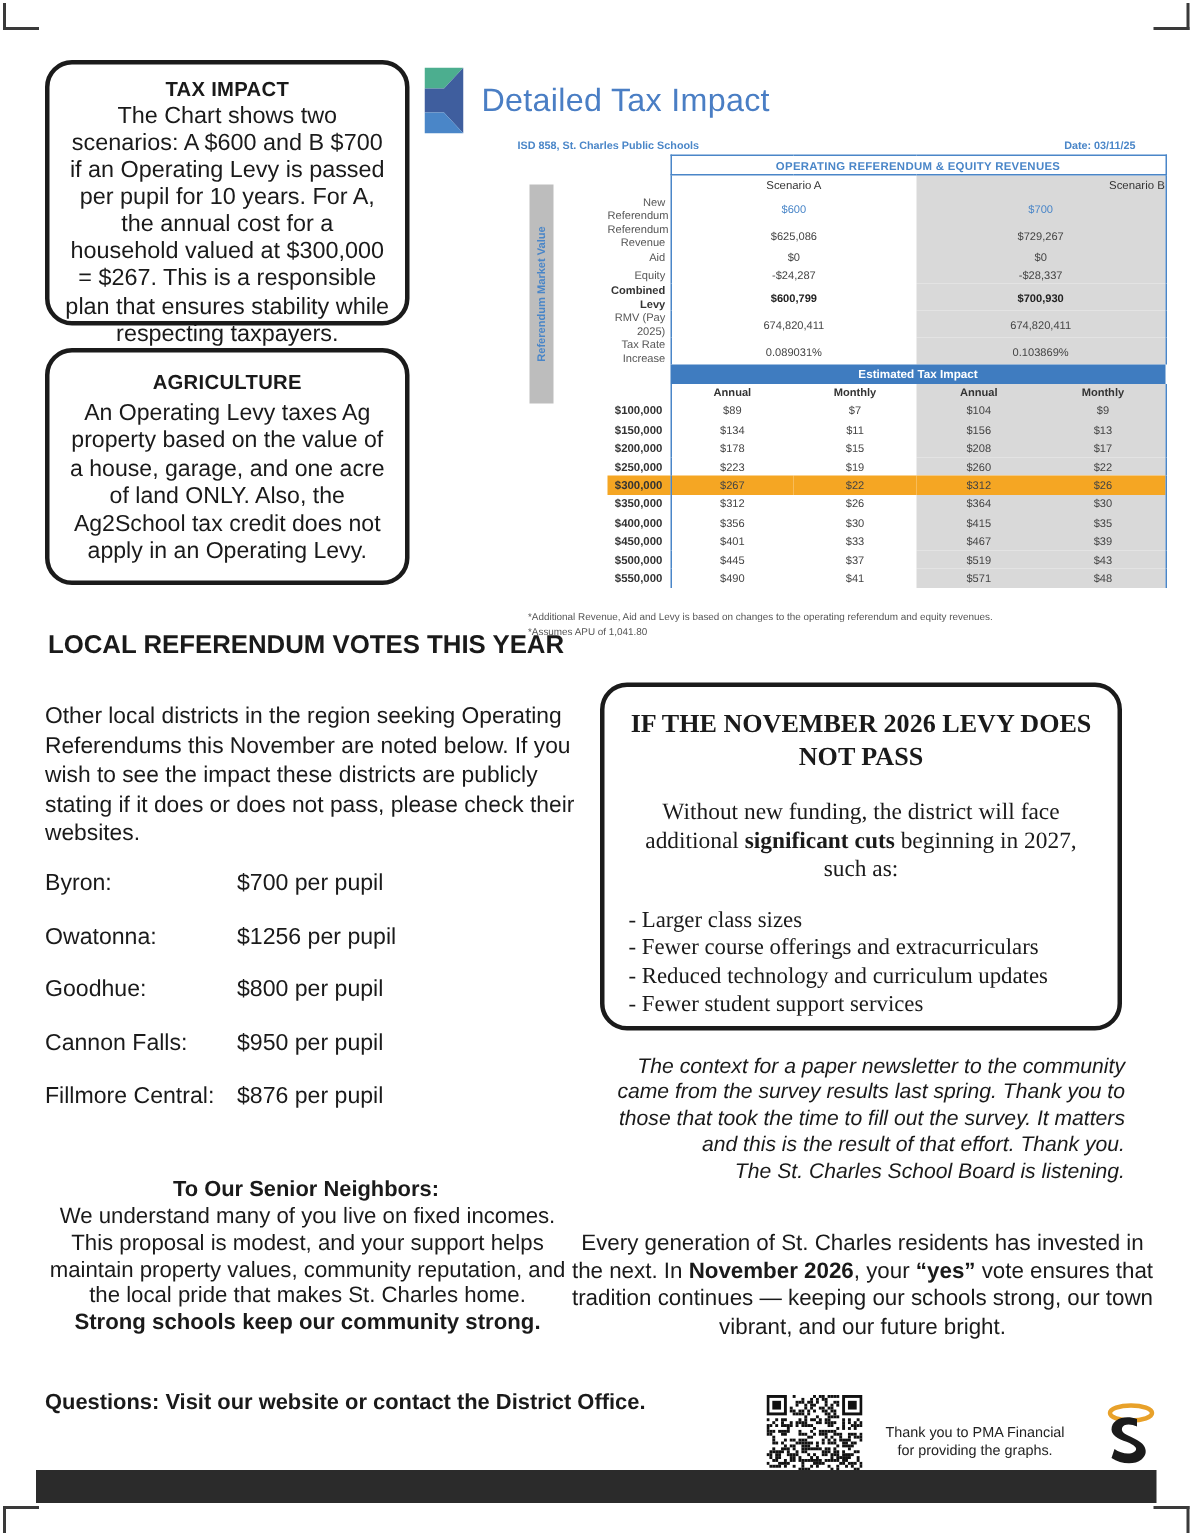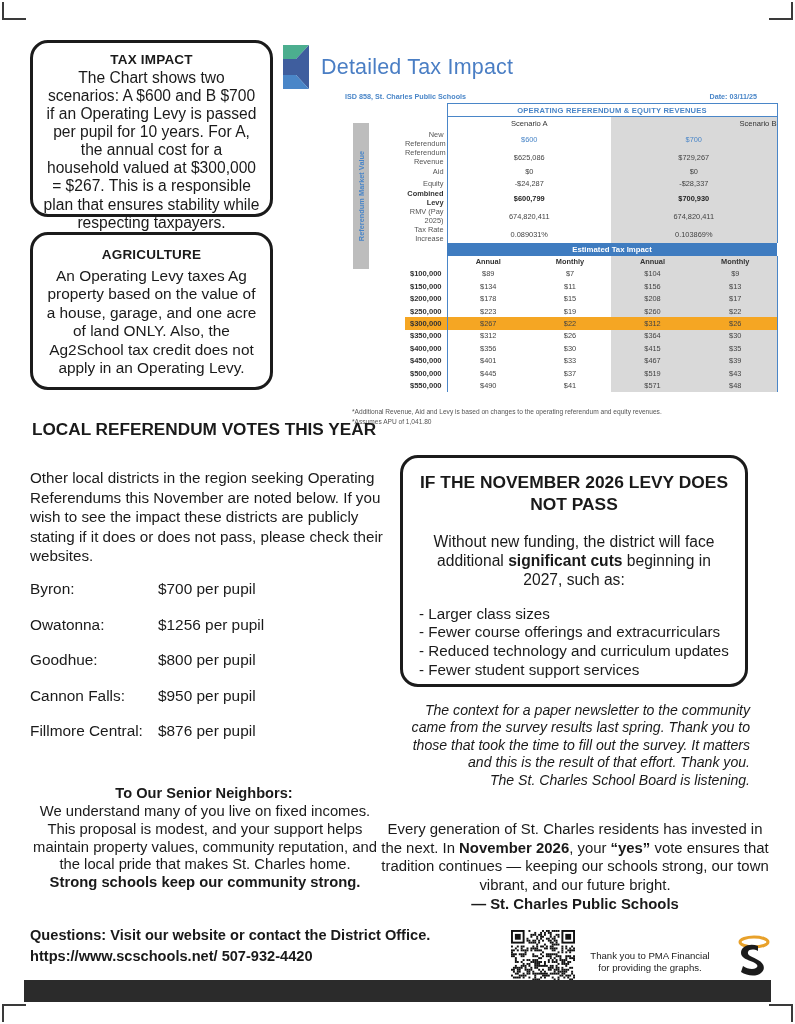--- a/index.html
+++ b/index.html
@@ -20,21 +20,21 @@
            box-sizing:border-box;text-align:center;}
   .callout .hd{font-weight:bold;font-size:13.5px;letter-spacing:.2px;}
   .callout p{margin:0;}
 
   #box-tax{left:30px;top:40px;width:243px;height:177px;padding:9px 10px 0 10px;}
   #box-tax .body{font-size:15.6px;line-height:1.16;margin-top:2px;}
 
   #box-ag{left:30px;top:232px;width:243px;height:158px;padding:12px 12px 16px 12px;}
   #box-ag .body{font-size:15.4px;line-height:1.2;margin-top:5px;}
 
-  #box-levy{left:400px;top:455px;width:348px;height:232px;padding:14px 16px 0 16px;}
+  #box-levy{left:400px;top:455px;width:348px;height:232px;padding:14px 16px 0 16px;font-family:Liberation Serif, serif;}
   #box-levy .hd2{font-weight:bold;font-size:17.4px;line-height:1.25;}
   #box-levy .lead{font-size:15.6px;line-height:1.22;margin-top:16px;}
   #box-levy .bullets{font-size:15.2px;line-height:1.24;text-align:left;margin-top:16px;}
 
   
   #pma-head{position:absolute;left:283px;top:44px;width:260px;height:46px;display:flex;align-items:center;gap:12px;}
   #pma-logo{width:26px;height:44px;flex:none;}
   #pma-title{font-size:21.5px;color:#4a7ec4;letter-spacing:.2px;}
 
   
@@ -326,21 +326,20 @@
   </div>
 
 <div id="senior-hd">To Our Senior Neighbors:</div>
 <div id="senior-body">
   <span>We understand many of you live on fixed incomes. This proposal is modest, and your support helps maintain property values, community reputation, and the local pride that makes St. Charles home.</span>
   <div class="strong">Strong schools keep our community strong.</div>
 </div>
 
 <div id="q-title">
   <div>Questions: Visit our website or contact the District Office.</div>
-  <div>https://www.scschools.net/  507-932-4420</div>
 </div>
 
 <div class="callout" id="box-levy">
   <div class="hd2">IF THE NOVEMBER 2026 LEVY DOES NOT PASS</div>
   <p class="lead">
     <span>Without new funding, the district will face additional </span><b>significant cuts</b><span> beginning in 2027, such as:</span>
   </p>
   <div class="bullets" id="levy-bullets">
       <div>- Larger class sizes</div>
       <div>- Fewer course offerings and extracurriculars</div>
@@ -349,21 +348,20 @@
     </div>
 </div>
 
 <div id="ital">
     <div>The context for a paper newsletter to the community came from the survey results last spring.  Thank you to those that took the time to fill out the survey.  It matters and this is the result of that effort.  Thank you.</div>
     <div>The St. Charles School Board is listening.</div>
   </div>
 
 <div id="closing">
   <span>Every generation of St. Charles residents has invested in the next. In </span><b>November 2026</b><span>, your </span><b>“yes”</b><span> vote ensures that tradition continues — keeping our schools strong, our town vibrant, and our future bright.</span>
-  <div id="signoff">— St. Charles Public Schools</div>
 </div>
 
 <svg id="qr" viewBox="0 0 33 33">
   <rect width="33" height="33" fill="#fff"></rect>
   <g fill="#111" id="qr-g">
       <rect x="0" y="0" width="7" height="7"></rect>
       <rect x="1" y="1" width="5" height="5" fill="#fff"></rect>
       <rect x="2" y="2" width="3" height="3"></rect>
       <rect x="26" y="0" width="7" height="7"></rect>
       <rect x="27" y="1" width="5" height="5" fill="#fff"></rect>

